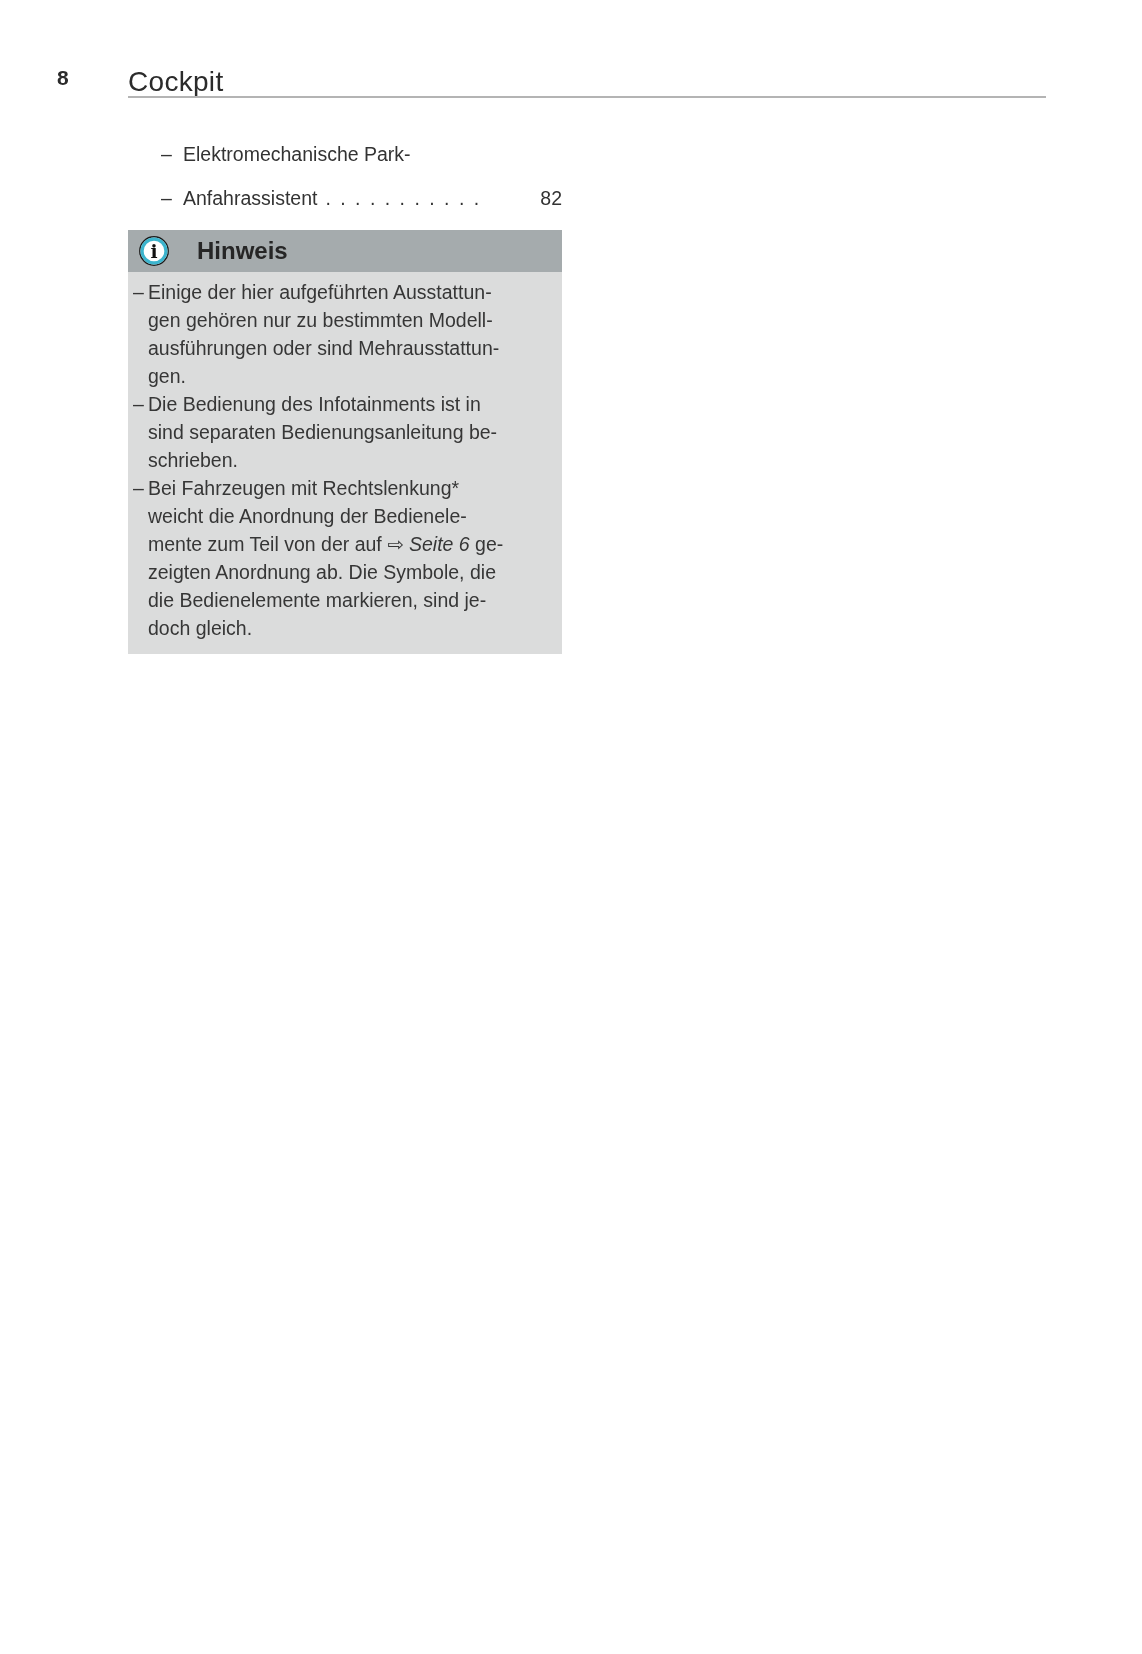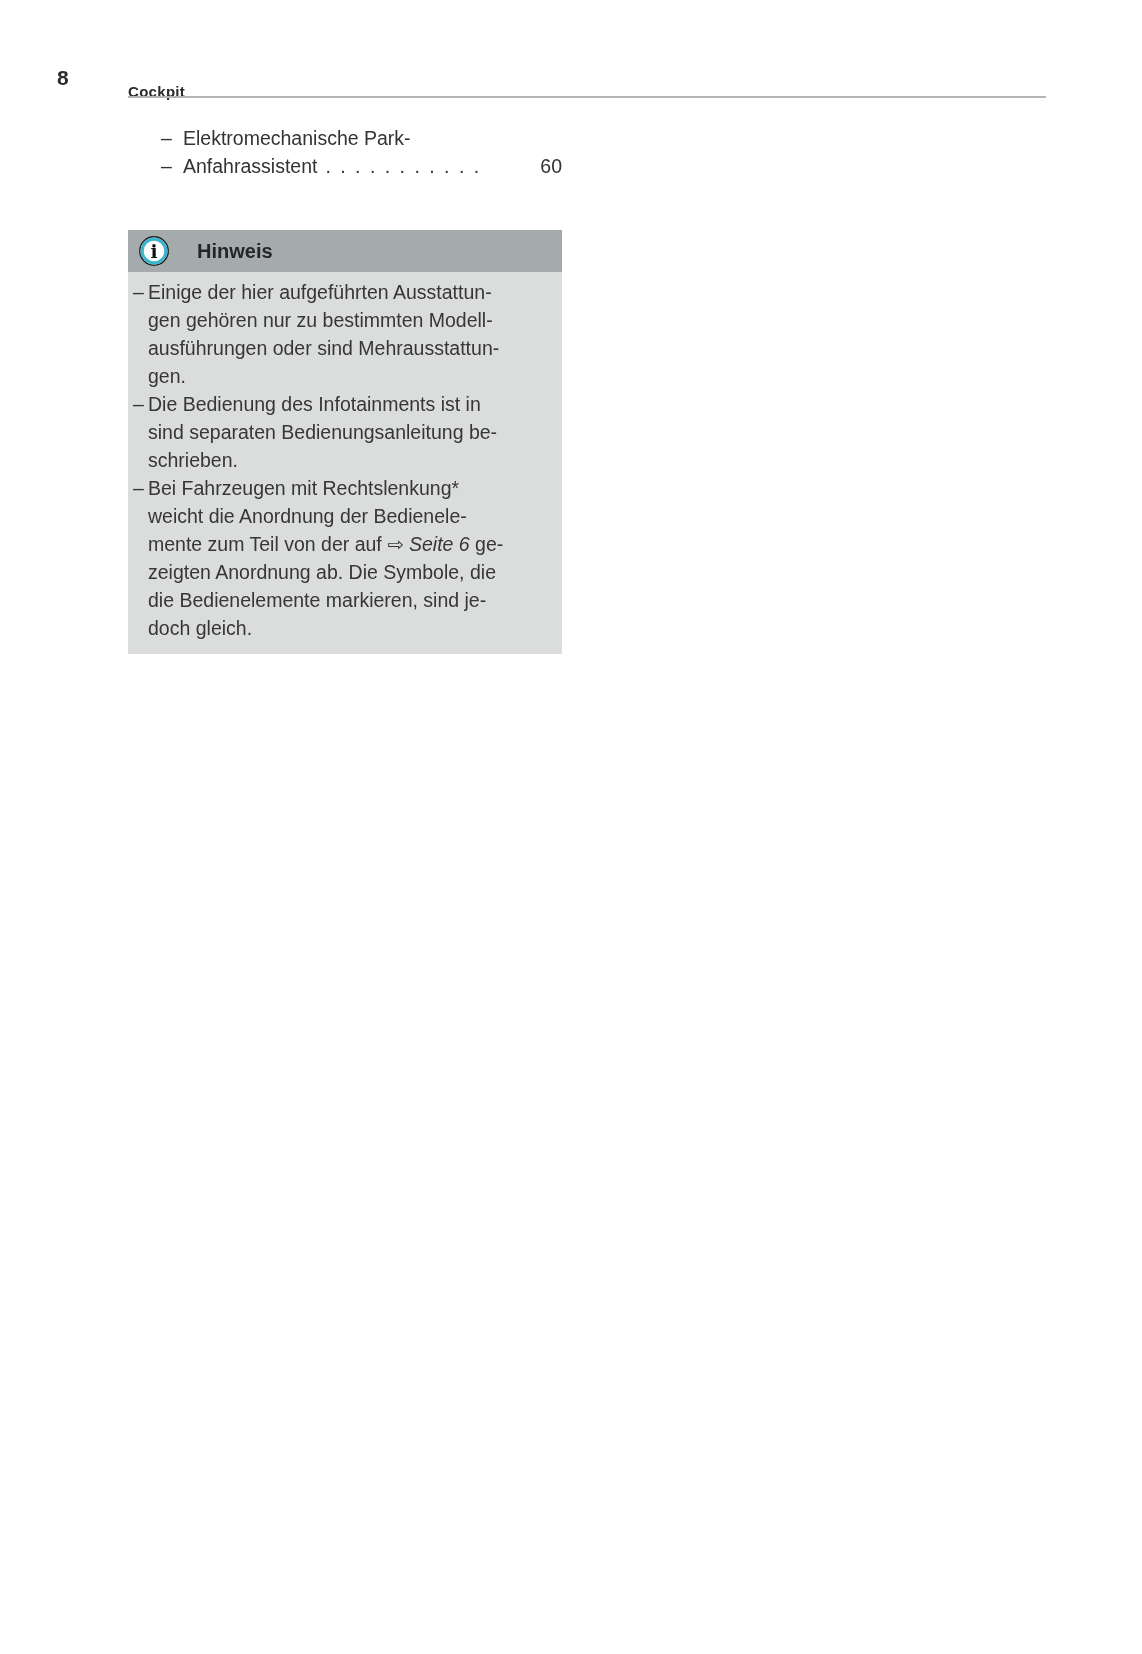--- a/index.html
+++ b/index.html
@@ -22,25 +22,24 @@
     left: 57px;
     top: 66px;
     font-size: 21px;
     font-weight: bold;
     color: #2b2b2b;
   }
   .section-title {
     position: absolute;
     left: 128px;
     top: 66px;
-    font-size: 15px;
-    font-weight: bold;
+    font-size: 28px;
+    font-weight: normal;
     letter-spacing: 0.3px;
     color: #2b2b2b;
-    margin-top: 17px;
   }
   .head-rule {
     position: absolute;
     left: 128px;
     top: 96px;
     width: 918px;
     height: 2px;
     background: #b4b4b4;
   }
 
@@ -49,21 +48,21 @@
     position: absolute;
     left: 161px;
     top: 124px;
     width: 401px;
     font-size: 19.5px;
     line-height: 28px;
     color: #333333;
   }
   .toc-row { display: flex; align-items: baseline; }
   .toc-dash { flex: 0 0 22px; }
-  .toc-label { flex: 0 0 auto; white-space: nowrap; }
+  .toc-label { flex: 0 0 auto; white-space: nowrap; margin-top: 16px; }
   .toc-dots {
     flex: 1 1 auto;
     overflow: hidden;
     white-space: nowrap;
     margin-left: 8px;
     letter-spacing: 2px;
   }
   .toc-page {
     flex: 0 0 46px;
     text-align: right;
@@ -84,21 +83,21 @@
     padding-left: 10px;
   }
   .note-icon {
     width: 32px;
     height: 32px;
     flex: 0 0 32px;
     display: block;
   }
   .note-title {
     margin-left: 27px;
-    font-size: 20px;
+    font-size: 24px;
     font-weight: bold;
     color: #262626;
   }
   .note-body {
     background: #dbdcdc;
     padding: 6px 12px 12px 5px;
     font-size: 19.5px;
     line-height: 28px;
     color: #363636;
   }
@@ -119,21 +118,21 @@
 
   <div class="toc">
     <div class="toc-row">
       <span class="toc-dash">–</span>
       <span class="toc-label">Elektromechanische Park-</span>
     </div>
     <div class="toc-row">
       <span class="toc-dash">–</span>
       <span class="toc-label">Anfahrassistent</span>
       <span class="toc-dots">. . . . . . . . . . .</span>
-      <span class="toc-page">60</span>
+      <span class="toc-page">82</span>
     </div>
   </div>
 
   <div class="note-box">
     <div class="note-header">
       <svg class="note-icon" viewBox="0 0 36 36">
         <circle cx="18" cy="18" r="16" fill="#ffffff" stroke="#1d1d1d" stroke-width="1.6"></circle>
         <circle cx="18" cy="18" r="13.4" fill="#ffffff" stroke="#3cb4cd" stroke-width="3.6"></circle>
         <text x="18" y="25.5" text-anchor="middle" font-family="DejaVu Serif, serif" font-size="21" font-weight="bold" fill="#111111">i</text>
       </svg>

